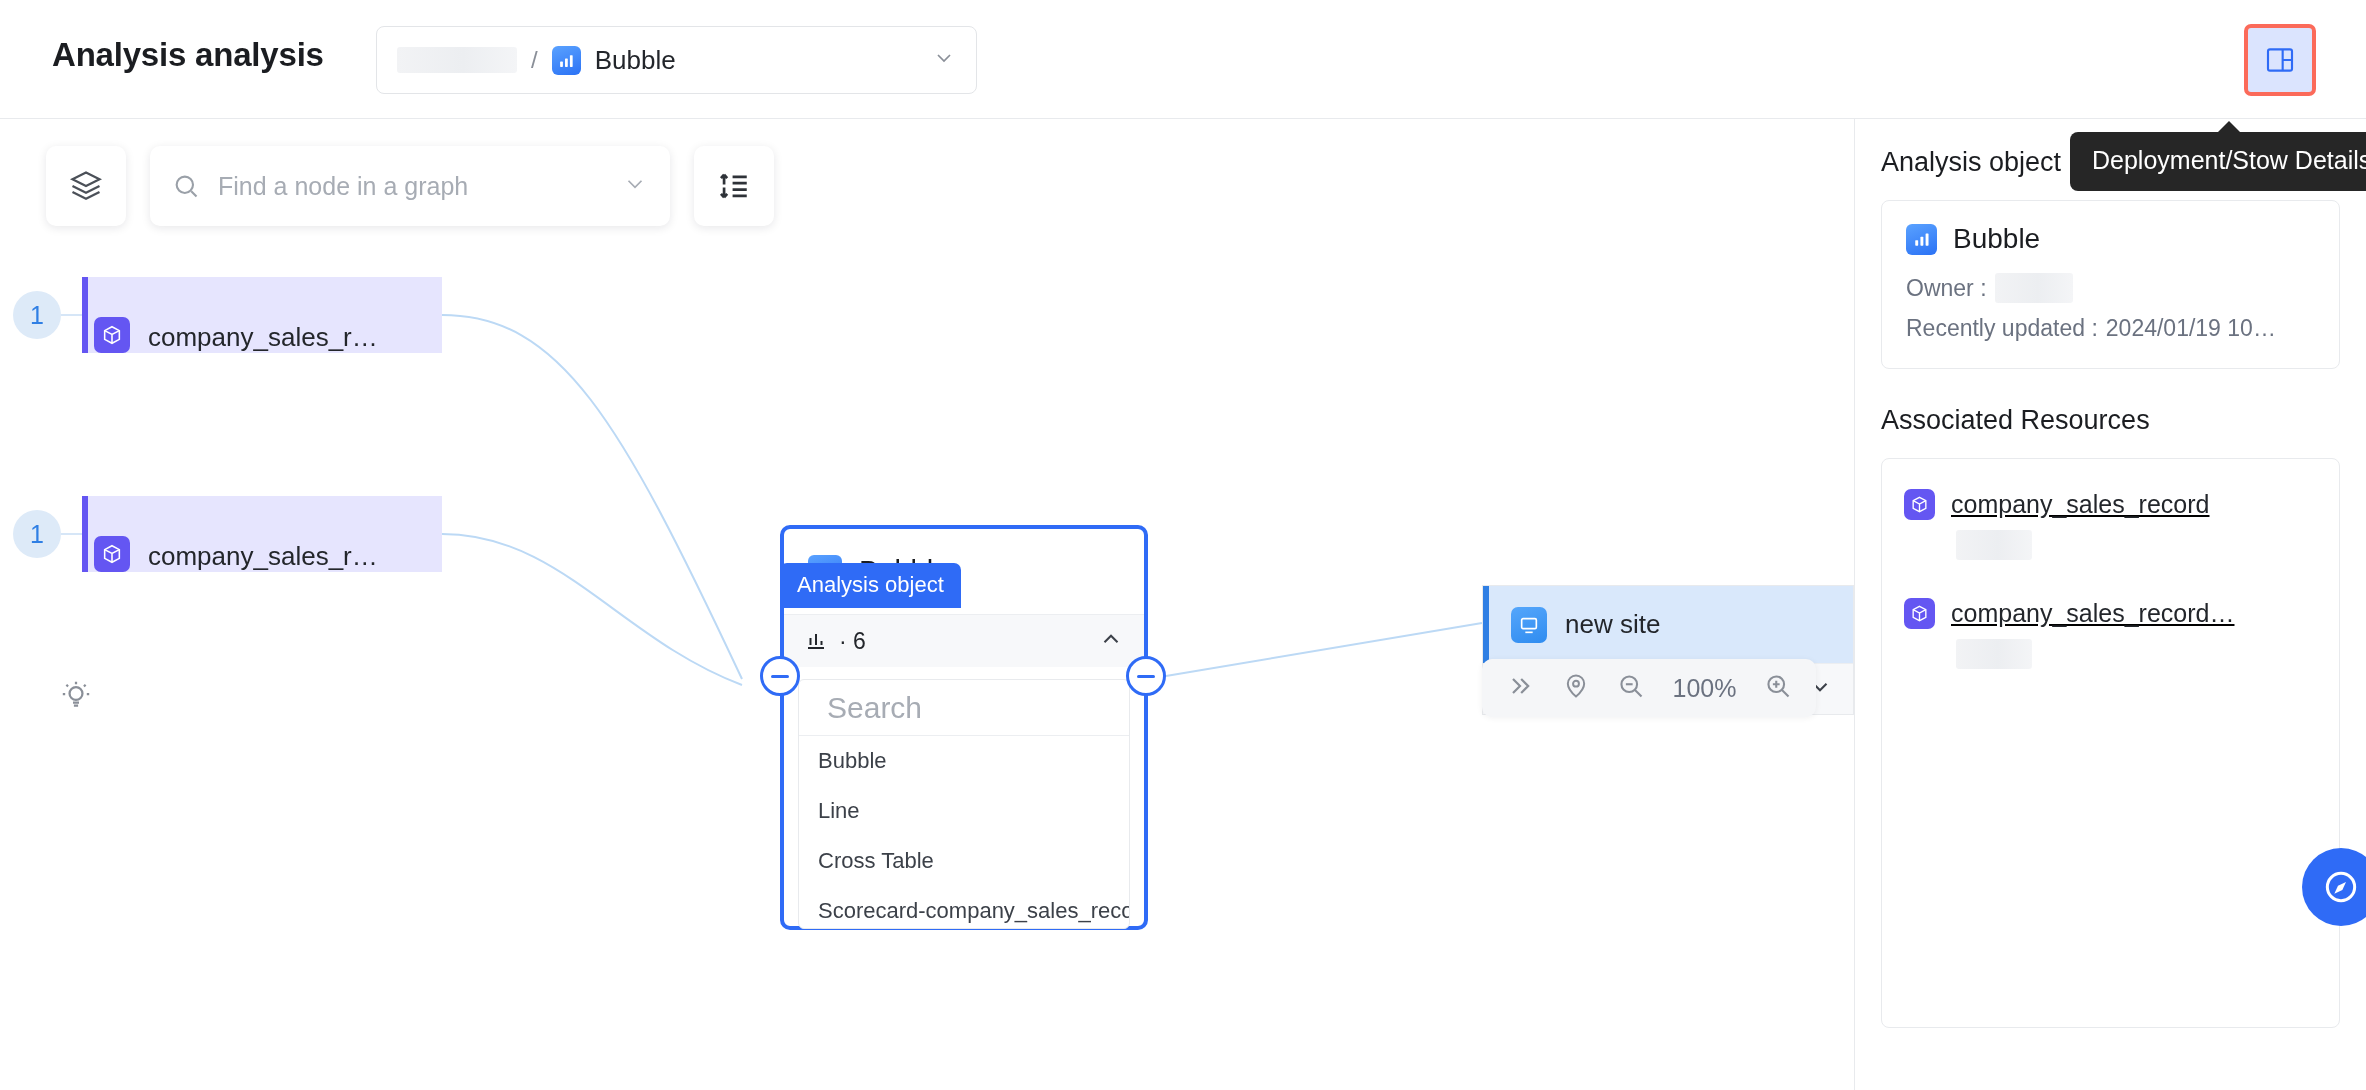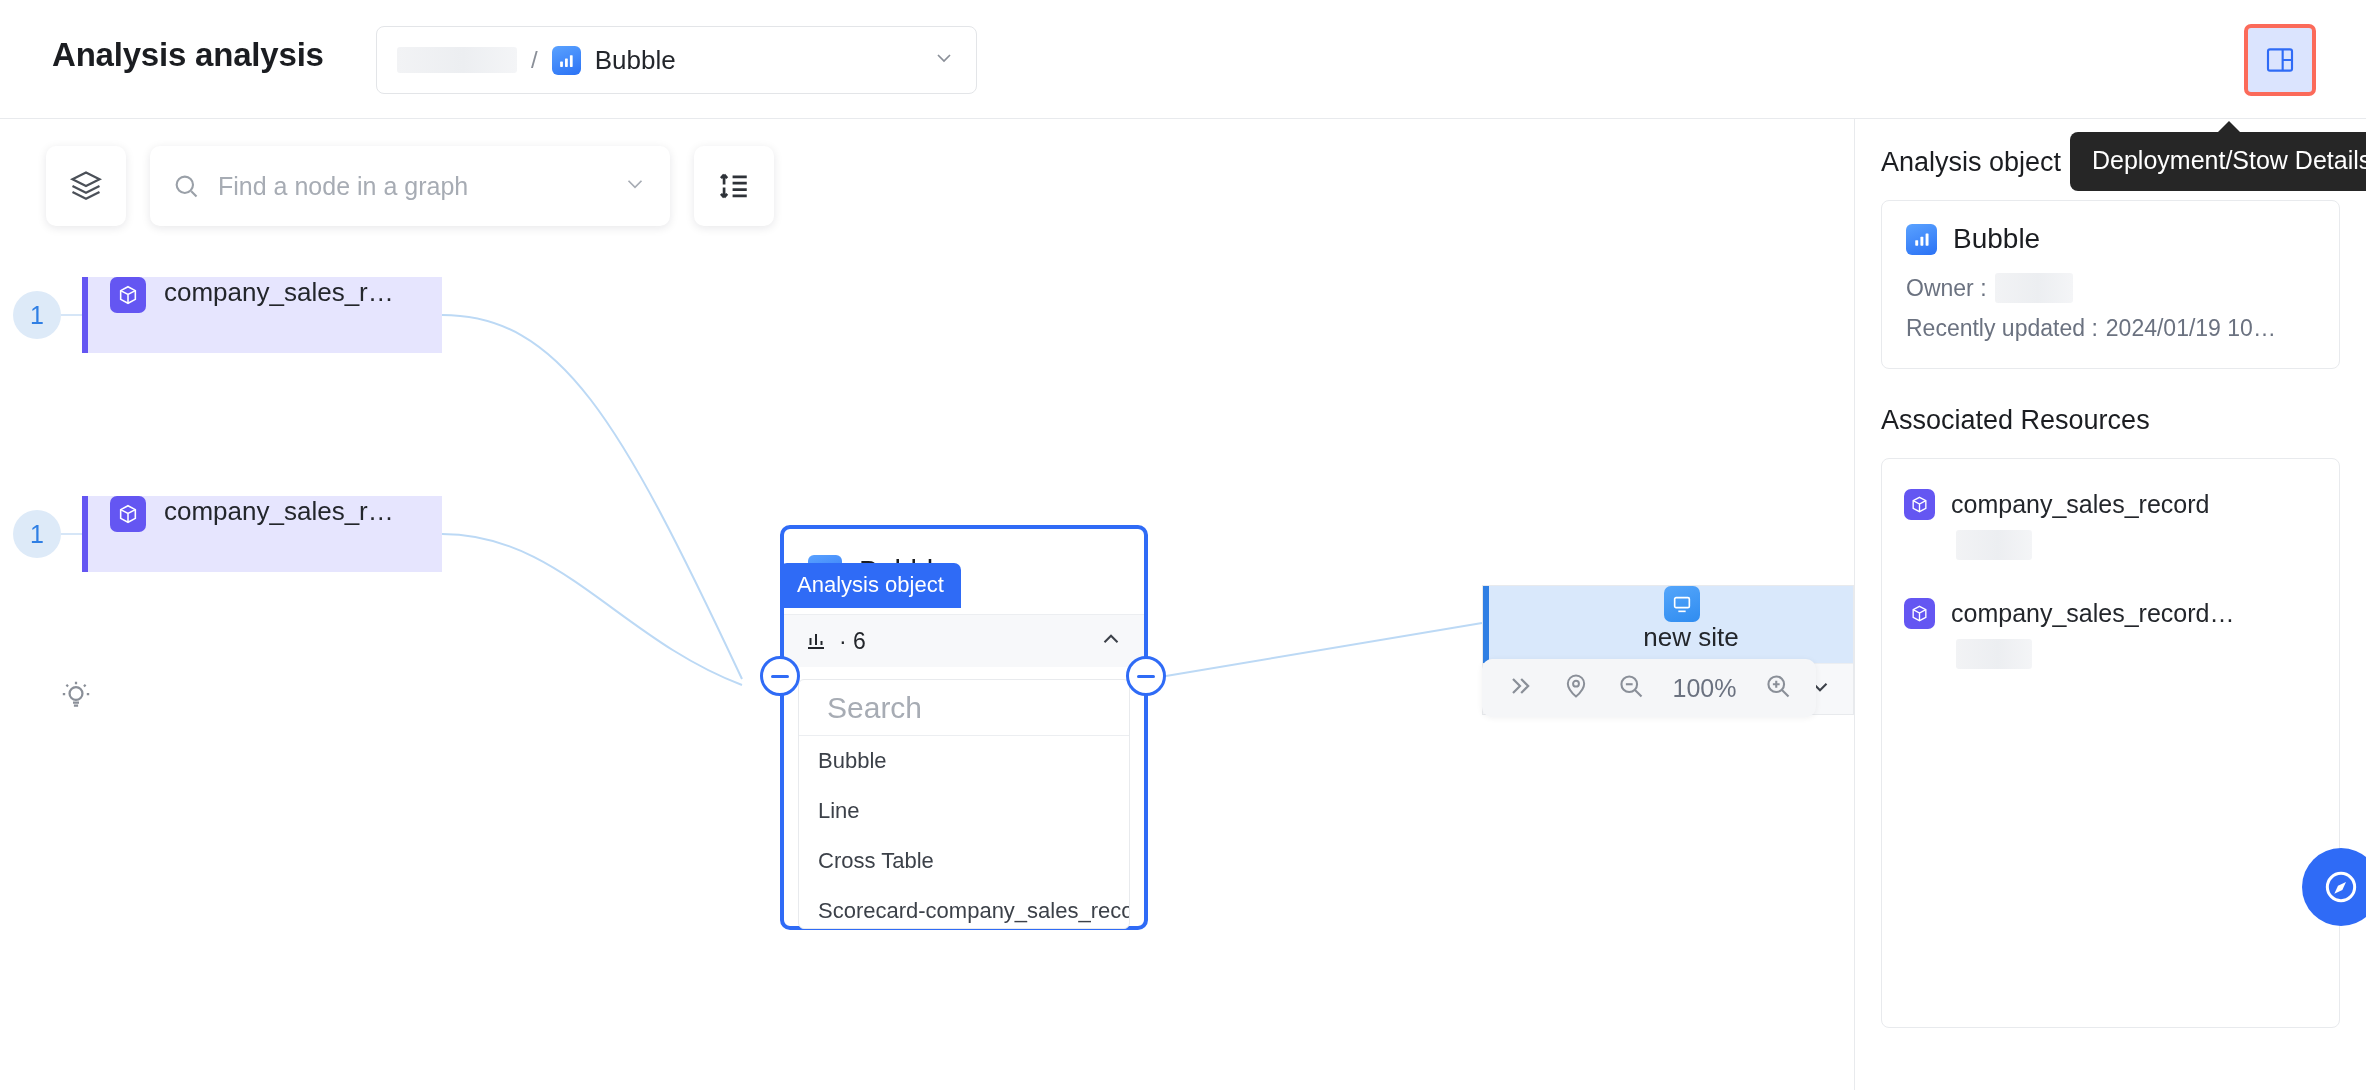--- a/index.html
+++ b/index.html
@@ -104,21 +104,21 @@
     flex: 1; border: 0; outline: none;
     font-size: 25px; color: #23262b; margin-left: 18px;
     font-family: "Liberation Sans", sans-serif; background: transparent;
   }
   .toolbar-search input::placeholder { color: #a7acb4; }
 
   
   .node-up {
     position: absolute; width: 360px; height: 76px;
     background: #e6e5fe; border-left: 6px solid #6456f2;
-    display: flex; align-items: flex-start; padding-left: 22px;
+    display: flex; align-items: flex-end; padding-left: 6px;
   }
   .node-up.n1 { left: 82px; top: 158px; }
   .node-up.n2 { left: 82px; top: 377px; }
   .icon-cube {
     width: 36px; height: 36px; border-radius: 7px;
     background: #6456f2;
   }
   .node-up-label { font-size: 26px; color: #23262b; margin-left: 18px; }
 
   .badge-count {
@@ -193,21 +193,21 @@
   .handle.right { left: 1126px; top: 537px; }
 
   
   .node-down {
     position: absolute; left: 1482px; top: 466px;
     width: 372px; height: 130px;
     background: #fff; border: 1px solid #e8eaed;
   }
   .node-down-head {
     height: 77px; background: #d9e8fb; border-left: 6px solid #2f7fe4;
-    display: flex; align-items: center; padding-left: 22px; flex-direction: column;
+    display: flex; align-items: center; padding-left: 22px;
   }
   .icon-screen {
     width: 36px; height: 36px; border-radius: 7px;
     background: linear-gradient(160deg,#55a6fb,#2f8cf0);
   }
   .node-down-label { font-size: 26px; color: #23262b; margin-left: 18px; }
   .node-down-sub {
     height: 51px; background: #f7f8fa;
     display: flex; align-items: center; padding: 0 20px;
     border-top: 1px solid #eceef1;
@@ -258,21 +258,21 @@
   .tab {
     font-size: 25px; padding: 22px 4px 14px 4px; color: #3c4149;
     white-space: nowrap; position: relative;
   }
   .tab + .tab { margin-left: 34px; }
   .tab.active { color: #2f6bf6; }
   .tab.active::after {
     content: ""; position: absolute; left: 0; right: 0; bottom: -1px;
     height: 4px; background: #2f6bf6; border-radius: 2px;
   }
-  .res-list { padding: 30px 22px 0 22px; }
+  .res-list { padding: 30px 22px 0 22px; text-decoration: underline; }
   .res-item { margin-bottom: 34px; }
   .res-row { display: flex; align-items: center; }
   .res-name { font-size: 25px; color: #23262b; margin-left: 16px; white-space: nowrap; }
   .res-sub-redact { width: 76px; height: 30px; margin: 10px 0 0 52px; }
 
   .fab {
     position: absolute; left: 2302px; top: 848px;
     width: 78px; height: 78px; border-radius: 50%;
     background: #2f6bf6;
     display: flex; align-items: center; justify-content: center;

